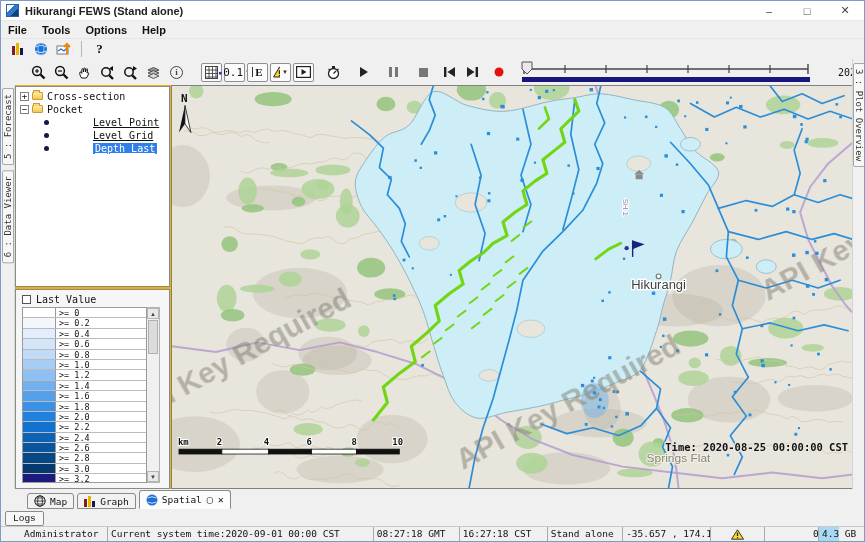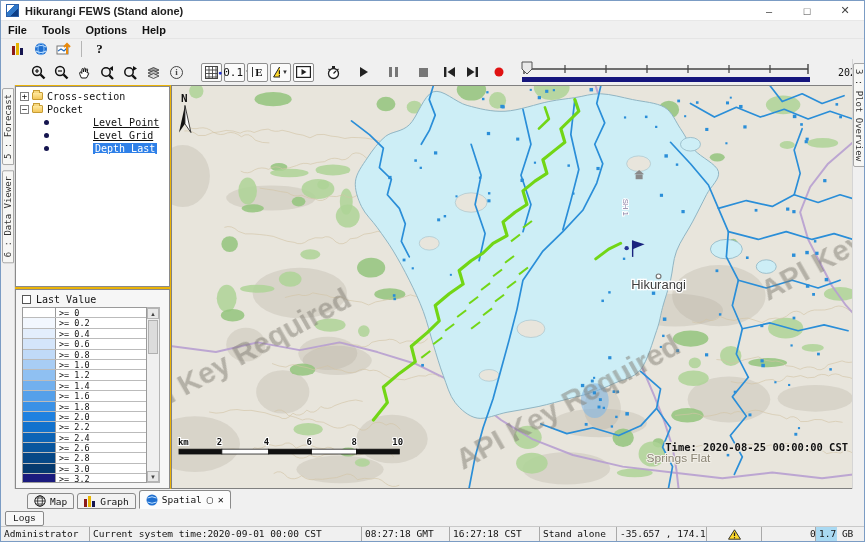--- a/index.html
+++ b/index.html
@@ -81,21 +81,21 @@
   .btab.active{height:19px;background:#fcfcfc;border-bottom-color:#fcfcfc;}
   .btab .ticon{margin-right:4px;display:flex;}
   .tab-ctl{font-size:10px;margin-left:5px;font-weight:bold;}
   .logsrow{position:absolute;top:508px;left:0;right:0;height:19px;background:#f0f0f0;display:flex;align-items:center;padding-left:4px;}
   .logs-btn{border:1px solid #8a8a8a;border-radius:2px;background:#f7f7f7;font-family:Liberation Mono, monospace;font-size:9.5px;padding:1px 7px;}
 
   
   .statusbar{position:absolute;bottom:0;left:0;right:0;height:15px;background:#f0f0f0;border-top:1px solid #c9c9c9;display:flex;font-family:"DejaVu Sans Mono",monospace;font-size:9.5px;align-items:stretch;}
   .sb-cell{border-left:1px solid #a9a9a9;padding:1px 3px 0 3px;white-space:nowrap;overflow:hidden;}
   .sb-cell:first-child{border-left:none;}
-  .sb-user{width:88px;}.sb-sys{width:272px;}.sb-gmt{width:88px;}.sb-loc{width:90px;}
+  .sb-user{width:88px;margin-left:20px;}.sb-sys{width:272px;}.sb-gmt{width:88px;}.sb-loc{width:90px;}
   .sb-mode{width:77px;}.sb-coord{width:90px;}.sb-warn{width:55px;display:flex;align-items:center;justify-content:center;}
   .sb-rate{width:54px;padding-left:48px;}.sb-mem{width:47px;background:linear-gradient(90deg,#a9d9f2 0 45%,#f0f0f0 45%);}
 </style>
 </head>
 <body>
 
 <div class="app">
 
   <div class="titlebar">
     <span class="app-logo"></span>
@@ -778,15 +778,15 @@
     <div class="sb-cell sb-mode">Stand alone</div>
     <div class="sb-cell sb-coord">-35.657 , 174.199</div>
     <div class="sb-cell sb-warn">
       <svg width="13" height="11">
           <path d="M6.5 0.8 L12.5 10.2 L0.5 10.2 Z" fill="#ffd92b" stroke="#222" stroke-width="0.9"></path>
           <path d="M6.5 3.6 V7" stroke="#222" stroke-width="1.3"></path>
           <circle cx="6.5" cy="8.7" r="0.7" fill="#222"></circle>
         </svg>
     </div>
     <div class="sb-cell sb-rate">0.0 MB/s</div>
-    <div class="sb-cell sb-mem">1.7 GB</div>
+    <div class="sb-cell sb-mem">4.3 GB</div>
   </div>
 </div>
 
 </body></html>

